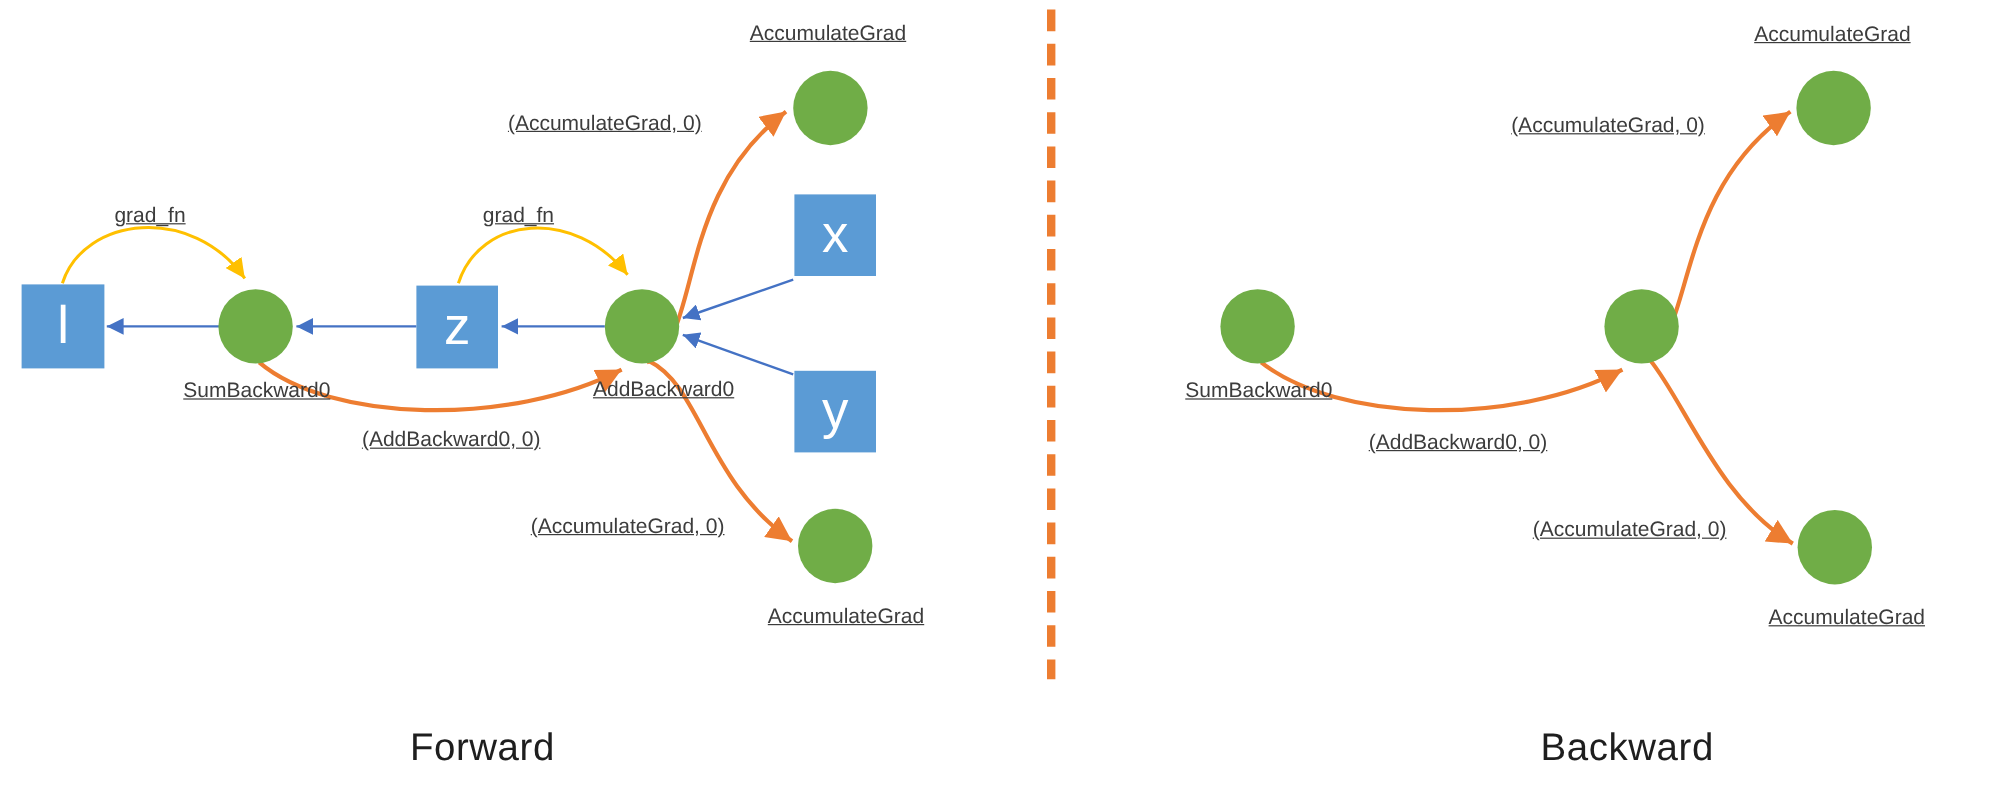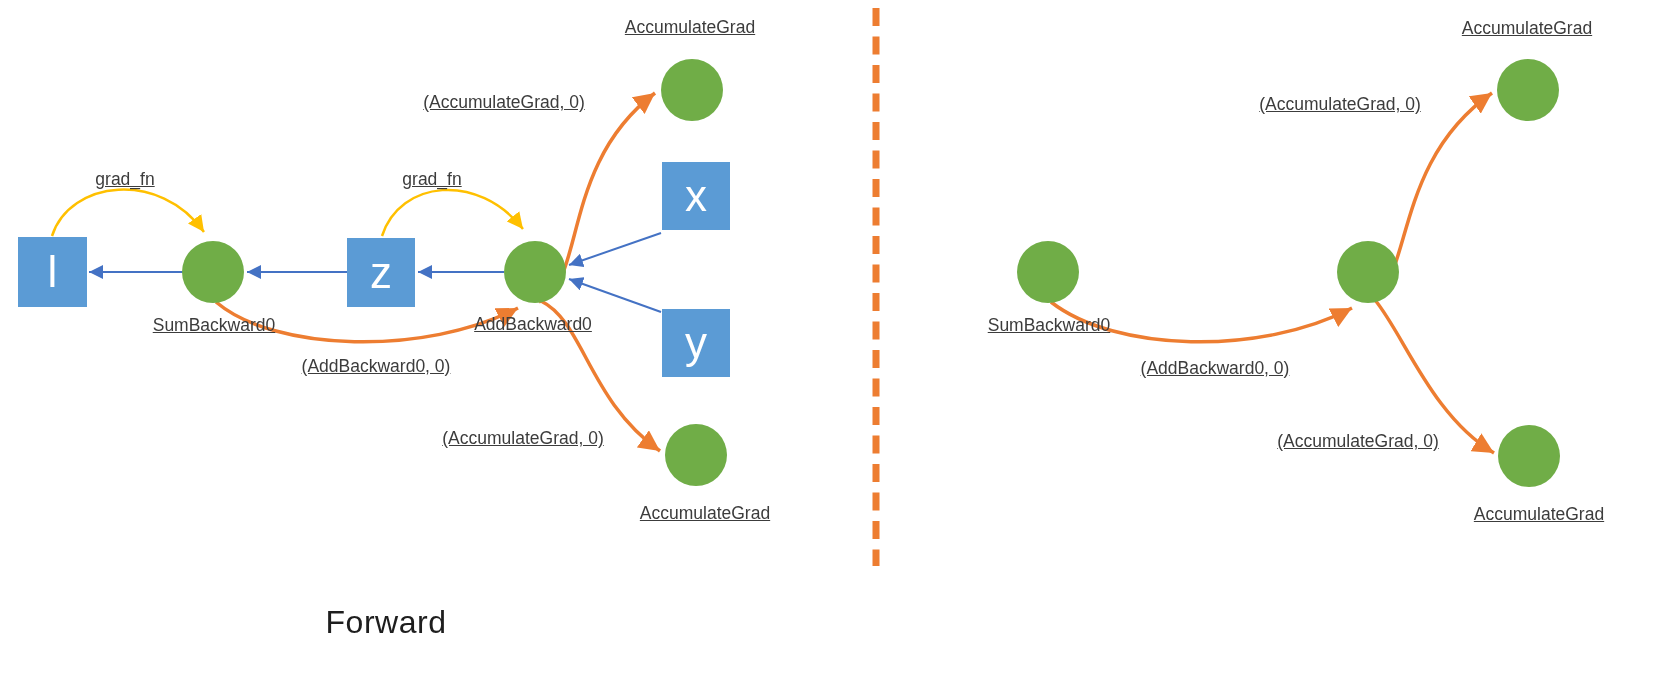--- a/index.html
+++ b/index.html
@@ -86,39 +86,40 @@
   <div class="tensor" style="left:347px;top:238px;width:68px;height:69px;">z</div>
   <div class="tensor" style="left:662px;top:162px;width:68px;height:68px;">x</div>
   <div class="tensor" style="left:662px;top:309px;width:68px;height:68px;">y</div>
 
   <div class="fnode" style="left:182px;top:241px;"></div>
   <div class="fnode" style="left:504px;top:241px;"></div>
   <div class="fnode" style="left:661px;top:59px;"></div>
   <div class="fnode" style="left:665px;top:424px;"></div>
 
   <div class="lbl" style="left:214px;top:315px;">SumBackward0</div>
-  <div class="lbl" style="left:533px;top:314px;text-align:right;">AddBackward0</div>
+  <div class="lbl" style="left:553px;top:314px;text-align:right;">AddBackward0</div>
   <div class="lbl" style="left:690px;top:17px;">AccumulateGrad</div>
   <div class="lbl" style="left:705px;top:503px;">AccumulateGrad</div>
 
   <div class="lbl" style="left:125px;top:169px;">grad_fn</div>
   <div class="lbl" style="left:432px;top:169px;">grad_fn</div>
   <div class="lbl" style="left:504px;top:92px;">(AccumulateGrad, 0)</div>
   <div class="lbl" style="left:376px;top:356px;">(AddBackward0, 0)</div>
   <div class="lbl" style="left:523px;top:428px;">(AccumulateGrad, 0)</div>
 
-  <div class="title" style="left:386px;top:604px;">Forward</div>
+  <div class="title" style="left:402px;top:604px;">Forward</div>
 
   <div class="fnode" style="left:1017px;top:241px;"></div>
   <div class="fnode" style="left:1337px;top:241px;"></div>
   <div class="fnode" style="left:1497px;top:59px;"></div>
   <div class="fnode" style="left:1498px;top:425px;"></div>
 
   <div class="lbl" style="left:1049px;top:315px;">SumBackward0</div>
   <div class="lbl" style="left:1527px;top:18px;">AccumulateGrad</div>
   <div class="lbl" style="left:1539px;top:504px;">AccumulateGrad</div>
 
   <div class="lbl" style="left:1340px;top:94px;">(AccumulateGrad, 0)</div>
   <div class="lbl" style="left:1215px;top:358px;">(AddBackward0, 0)</div>
   <div class="lbl" style="left:1358px;top:431px;">(AccumulateGrad, 0)</div>
 
+  <div class="title" style="left:1356px;top:604px;">Backward</div>
 
 </div>
 
 </body></html>

